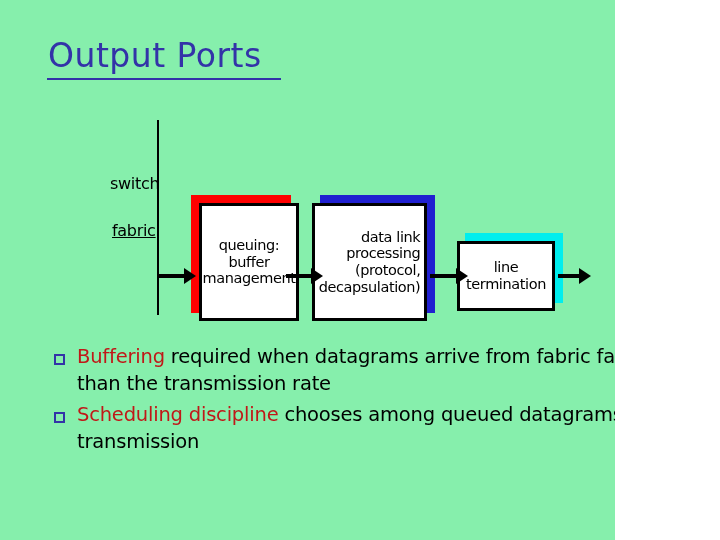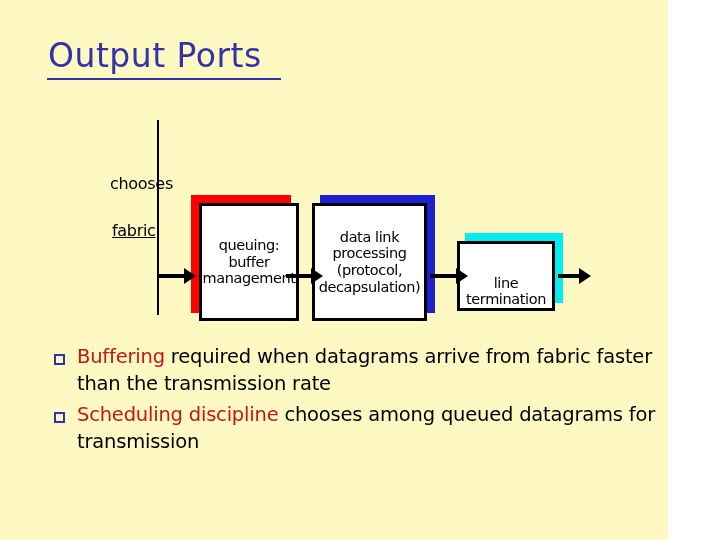--- a/index.html
+++ b/index.html
@@ -2,23 +2,23 @@
 <html><head>
 <meta charset="utf-8">
 <style>
   html, body {
     margin: 0;
     padding: 0;
     background: #ffffff;
   }
   #slide {
     position: relative;
-    width: 668px;
+    width: 615px;
     height: 540px;
-    background: #fef9c3;
+    background: #86efac;
     overflow: hidden;
     font-family: "DejaVu Sans", sans-serif;
   }
 
   
   #slide-title {
     position: absolute;
     left: 48px;
     top: 36px;
     font-family: "DejaVu Sans", sans-serif;
@@ -88,24 +88,24 @@
     color: #000000;
     letter-spacing: -0.4px;
     white-space: pre-line;
     padding: 0 2px;
   }
 
   
   #box-queuing   { left: 199px; top: 103px; width: 100px; height: 118px; }
   #shadow-queuing{ left: 191px; top:  95px; width: 100px; height: 118px; background: #ff0000; }
 
-  #box-datalink   { left: 312px; top: 103px; width: 115px; height: 118px; }
+  #box-datalink   { left: 312px; top: 103px; width: 115px; height: 118px; text-align: right; }
   #shadow-datalink{ left: 320px; top:  95px; width: 115px; height: 118px; background: #2020d0; }
 
-  #box-line   { left: 457px; top: 141px; width: 98px; height: 70px; align-items: flex-end; }
+  #box-line   { left: 457px; top: 141px; width: 98px; height: 70px; }
   #shadow-line{ left: 465px; top: 133px; width: 98px; height: 70px; background: #00eeee; }
 
   
   .arrow {
     position: absolute;
     height: 4px;
     background: #000000;
   }
   .arrow::after {
     content: "";
@@ -160,21 +160,21 @@
 <body>
 
 <div id="slide">
 
   <div id="slide-title">Output Ports</div>
   <div id="title-underline"></div>
 
   <div id="diagram">
 
     <div id="fabric-line"></div>
-    <div class="fabric-label" id="fabric-label-switch">chooses</div>
+    <div class="fabric-label" id="fabric-label-switch">switch</div>
     <div class="fabric-label" id="fabric-label-fabric">fabric</div>
 
     <div class="shadow" id="shadow-queuing"></div>
     <div class="shadow" id="shadow-datalink"></div>
     <div class="shadow" id="shadow-line"></div>
 
     <div class="procbox" id="box-queuing">
       <span class="boxtext">queuing:
 buffer
 management</span>

